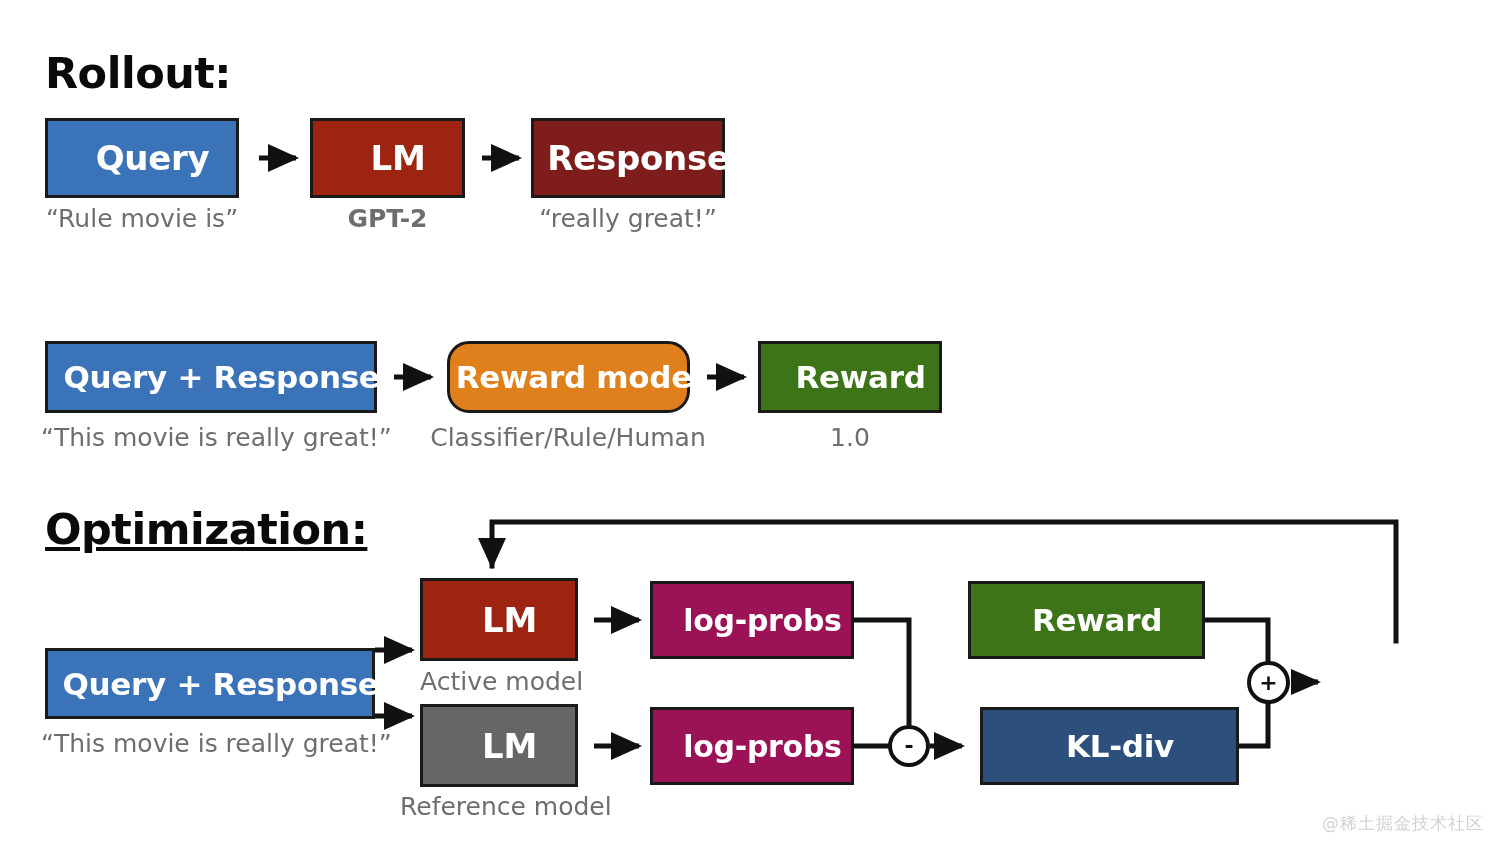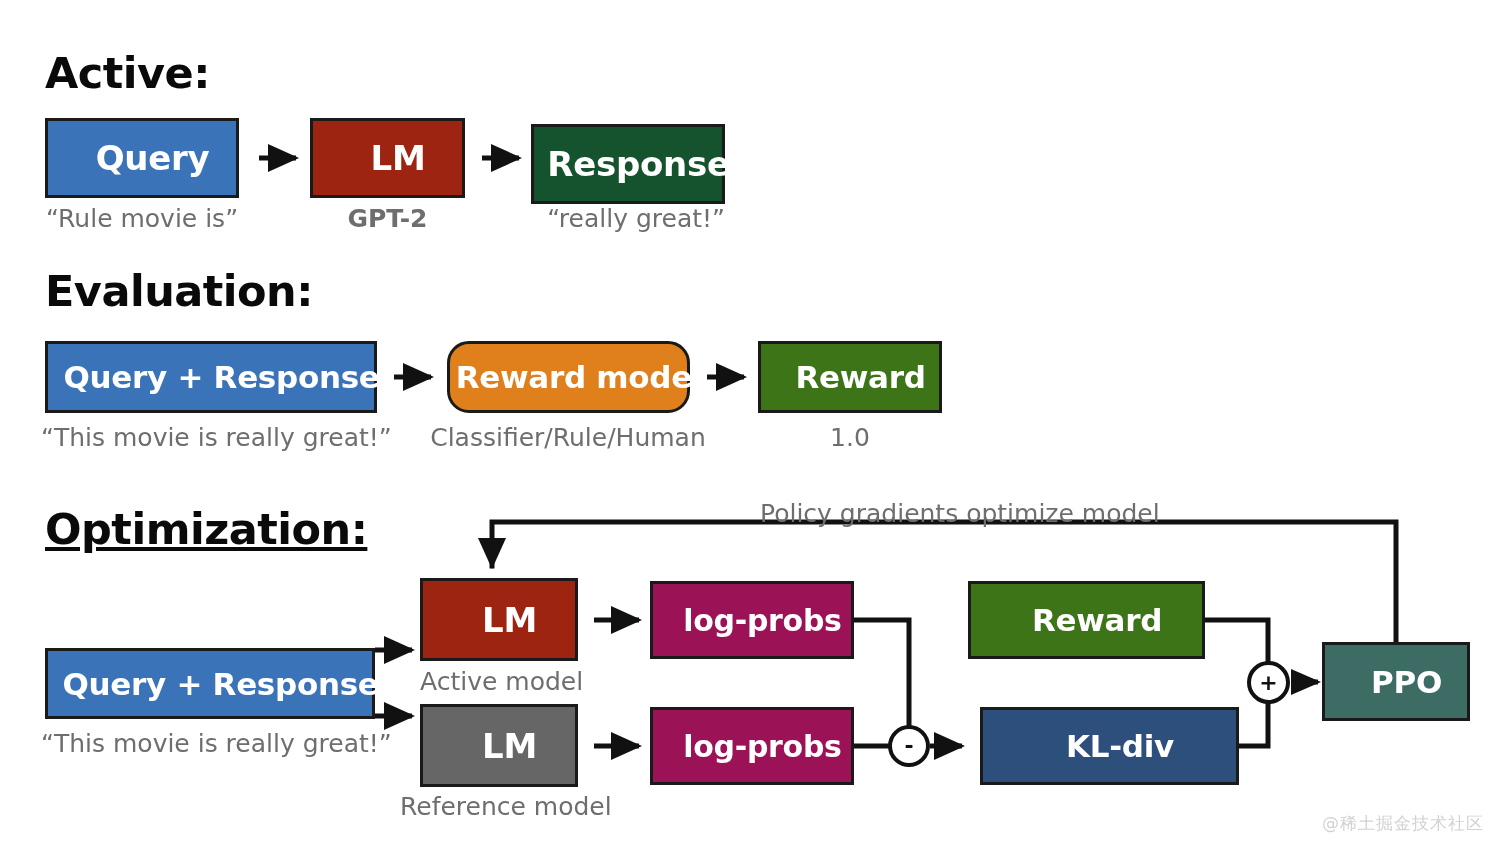--- a/index.html
+++ b/index.html
@@ -126,57 +126,55 @@
 
     <polyline points="1205,620 1268,620 1268,661" fill="none" stroke="#111111" stroke-width="5" stroke-linecap="square" stroke-linejoin="miter"></polyline>
 
     <polyline points="1205,746 1268,746 1268,704" fill="none" stroke="#111111" stroke-width="5" stroke-linecap="square" stroke-linejoin="miter"></polyline>
 
     <line x1="1291" y1="682" x2="1318" y2="682" stroke="#111111" stroke-width="5" marker-end="url(#arrowhead-sm)"></line>
 
     <polyline points="1396,641 1396,522 492,522 492,566" fill="none" stroke="#111111" stroke-width="5" stroke-linecap="square" stroke-linejoin="miter" marker-end="url(#arrowhead)"></polyline>
   </svg>
 
-  <div class="section-title" style="left:45px; top:52px;">Active:</div>
+  <div class="section-title" style="left:45px; top:52px;">Rollout:</div>
 
   <div class="node" style="left:45px; top:118px; width:194px; height:80px; background:#3b73b9; font-size:34px;">
     <span>Query</span>
   </div>
   <div class="caption" style="left:45px; top:206px; width:194px;">“Rule movie is”</div>
 
   <div class="node" style="left:310px; top:118px; width:155px; height:80px; background:#9c2410; font-size:34px;">
     <span>LM</span>
   </div>
   <div class="caption" style="left:310px; top:206px; width:155px;font-weight:bold;">GPT-2</div>
 
-  <div class="node" style="left:531px; top:124px; width:194px; height:80px; background:#14532d; font-size:34px;">
+  <div class="node" style="left:531px; top:118px; width:194px; height:80px; background:#7f1d1d; font-size:34px;">
     <span>Response</span>
   </div>
-  <div class="caption" style="left:531px; top:206px; width:194px;text-align:right;">“really great!”</div>
-
-  <div class="section-title" style="left:45px; top:270px;">Evaluation:</div>
+  <div class="caption" style="left:531px; top:206px; width:194px;">“really great!”</div>
+
 
   <div class="node" style="left:45px; top:341px; width:332px; height:72px; background:#3b73b9; font-size:31px;">
     <span>Query + Response</span>
   </div>
   <div class="caption" style="left:41px; top:425px; width:340px;">“This movie is really great!”</div>
 
   <div class="node" style="left:447px; top:341px; width:243px; height:72px; background:#e0801d; font-size:31px;border-radius:22px;">
     <span>Reward model</span>
   </div>
   <div class="caption" style="left:430px; top:425px; width:276px;">Classifier/Rule/Human</div>
 
   <div class="node" style="left:758px; top:341px; width:184px; height:72px; background:#3e7418; font-size:31px;">
     <span>Reward</span>
   </div>
   <div class="caption" style="left:758px; top:425px; width:184px;">1.0</div>
 
   <div class="section-title" style="left:45px; top:508px;text-decoration:underline;">Optimization:</div>
 
-  <div class="loop-label" style="left:760px; top:501px;">Policy gradients optimize model</div>
 
   <div class="node" style="left:45px; top:648px; width:330px; height:71px; background:#3b73b9; font-size:31px;">
     <span>Query + Response</span>
   </div>
   <div class="caption" style="left:41px; top:731px; width:340px;">“This movie is really great!”</div>
 
   <div class="node" style="left:420px; top:578px; width:158px; height:83px; background:#9c2410; font-size:34px;">
     <span>LM</span>
   </div>
   <div class="caption" style="left:420px; top:669px; width:158px;">Active model</div>
@@ -195,23 +193,20 @@
   </div>
 
   <div class="node" style="left:968px; top:581px; width:237px; height:78px; background:#3e7418; font-size:31px;">
     <span>Reward</span>
   </div>
 
   <div class="node" style="left:968px; top:707px; width:259px; height:78px; background:#2d4f7c; font-size:31px;margin-left:12px;">
     <span>KL-div</span>
   </div>
 
-  <div class="node" style="left:1322px; top:642px; width:148px; height:79px; background:#3d6c64; font-size:31px;">
-    <span>PPO</span>
-  </div>
 
   <div class="op-circle" style="left:888px; top:725px; width:42px; height:42px;">
     <span>-</span>
   </div>
   <div class="op-circle" style="left:1247px; top:661px; width:43px; height:43px;">
     <span>+</span>
   </div>
 
   <div class="watermark" style="left:1322px; top:812px;">@稀土掘金技术社区</div>
 

